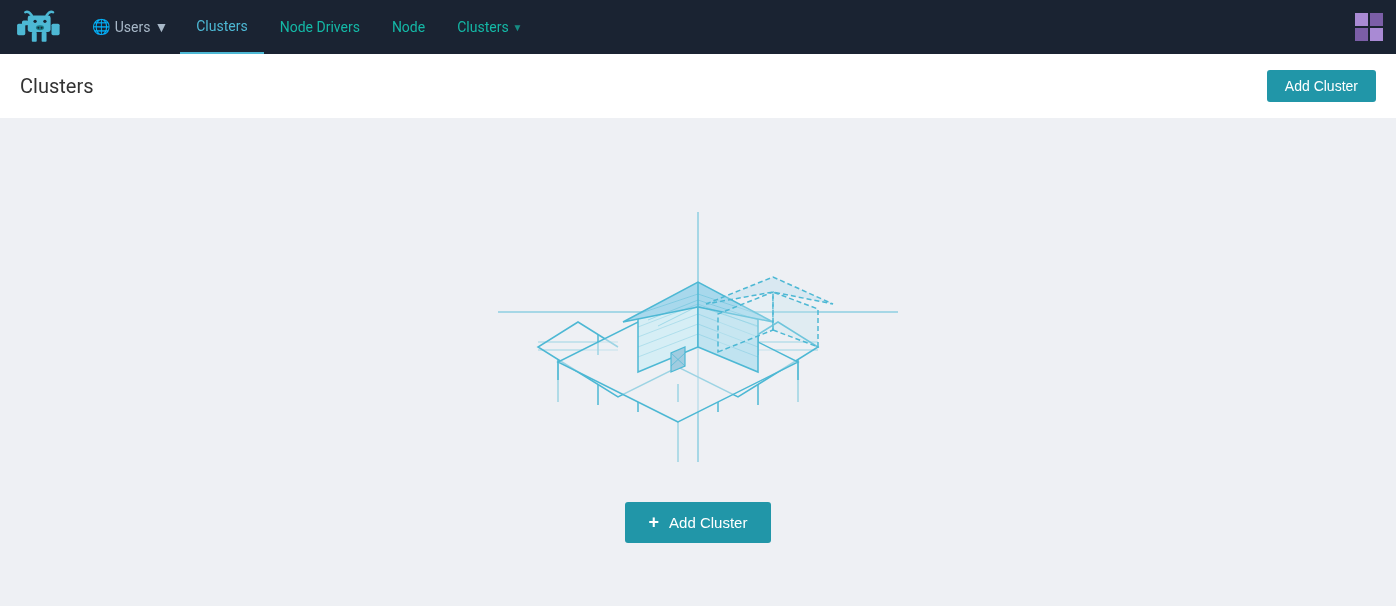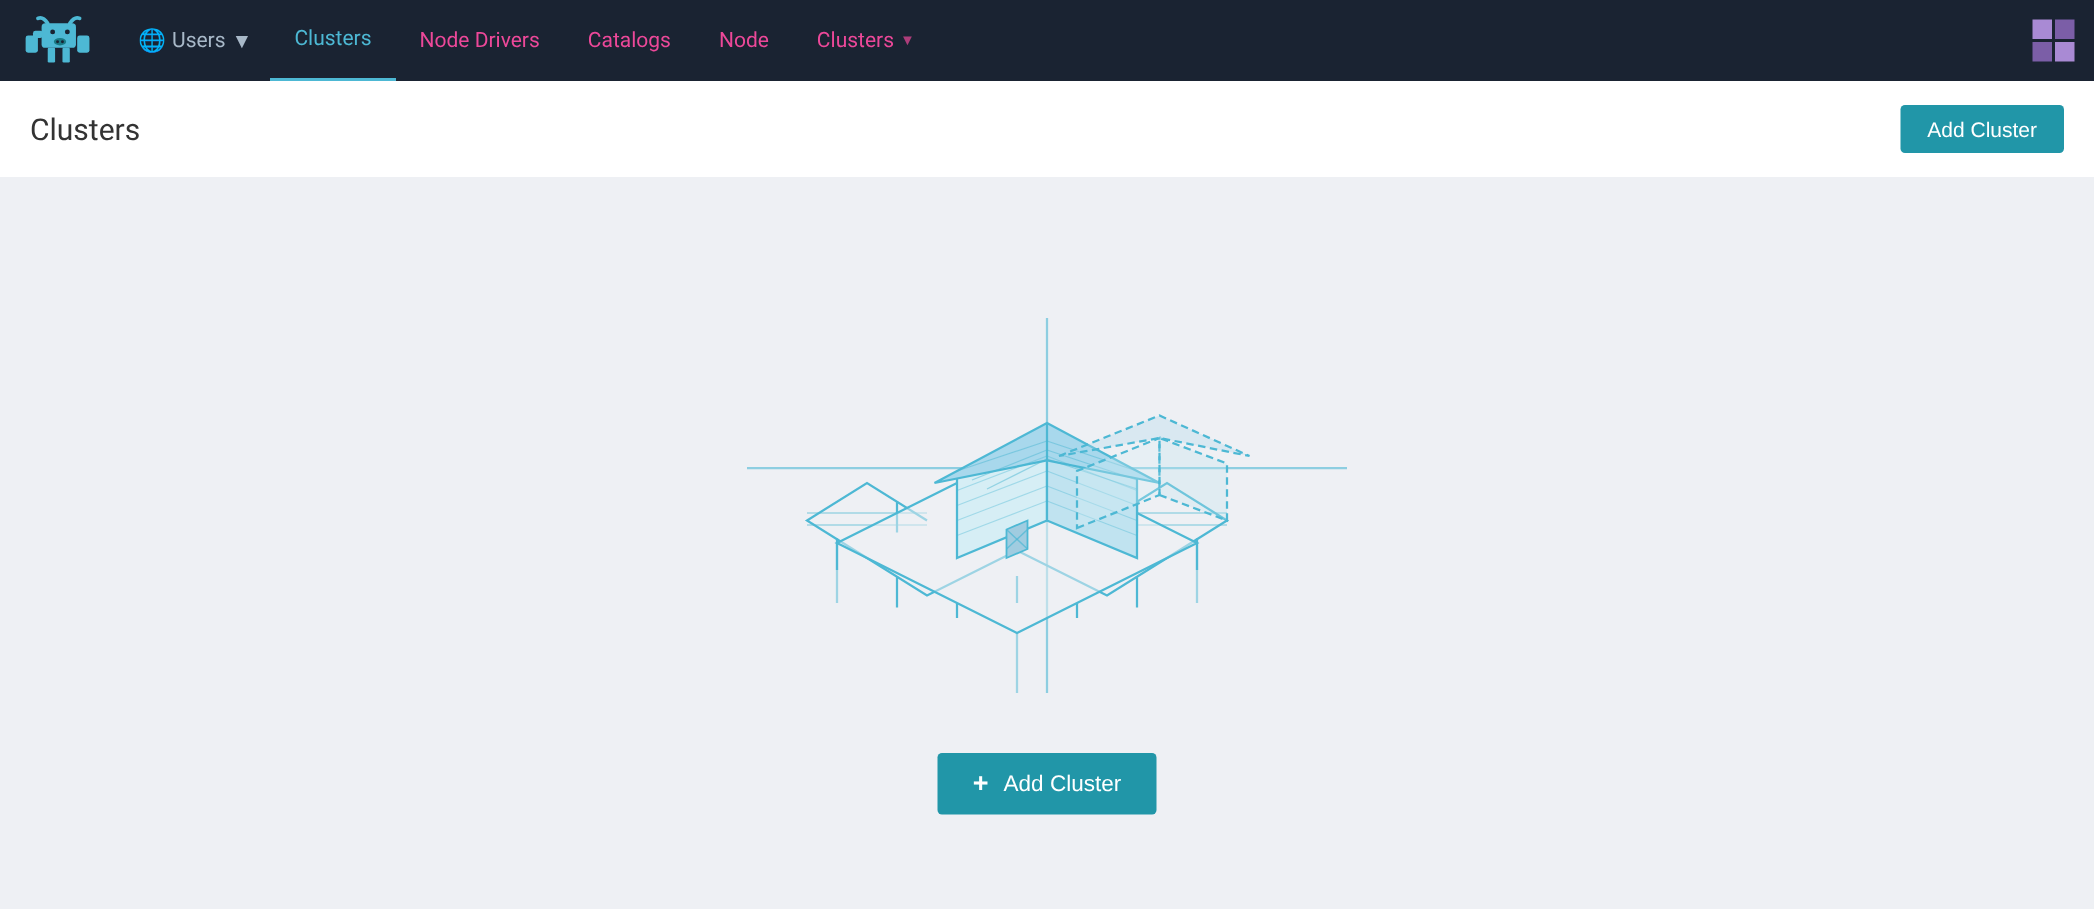--- a/index.html
+++ b/index.html
@@ -31,21 +31,21 @@
       display: flex;
       align-items: center;
       height: 100%;
       flex: 1;
     }
     .nav-item {
       height: 54px;
       display: flex;
       align-items: center;
       padding: 0 16px;
-      color: #ec4899;
+      color: #14b8a6;
       font-size: 14px;
       cursor: pointer;
       white-space: nowrap;
       text-decoration: none;
       gap: 4px;
       transition: background 0.1s;
     }
     .nav-item.active {
       color: #4db8d4;
       border-bottom: 2px solid #4db8d4;
@@ -194,23 +194,20 @@
     <span>Users</span>
     <span class="chevron">▼</span>
   </div>
 
   <div class="nav-items">
     <a class="nav-item active">
       <span>Clusters</span>
     </a>
     <a class="nav-item">
       <span>Node Drivers</span>
-    </a>
-    <a class="nav-item">
-      <span>Catalogs</span>
     </a>
     <a class="nav-item">
       <span>Node</span>
     </a>
     <a class="nav-item">
       <span>Clusters</span>
       <span class="chevron">▼</span>
     </a>
   </div>
 

